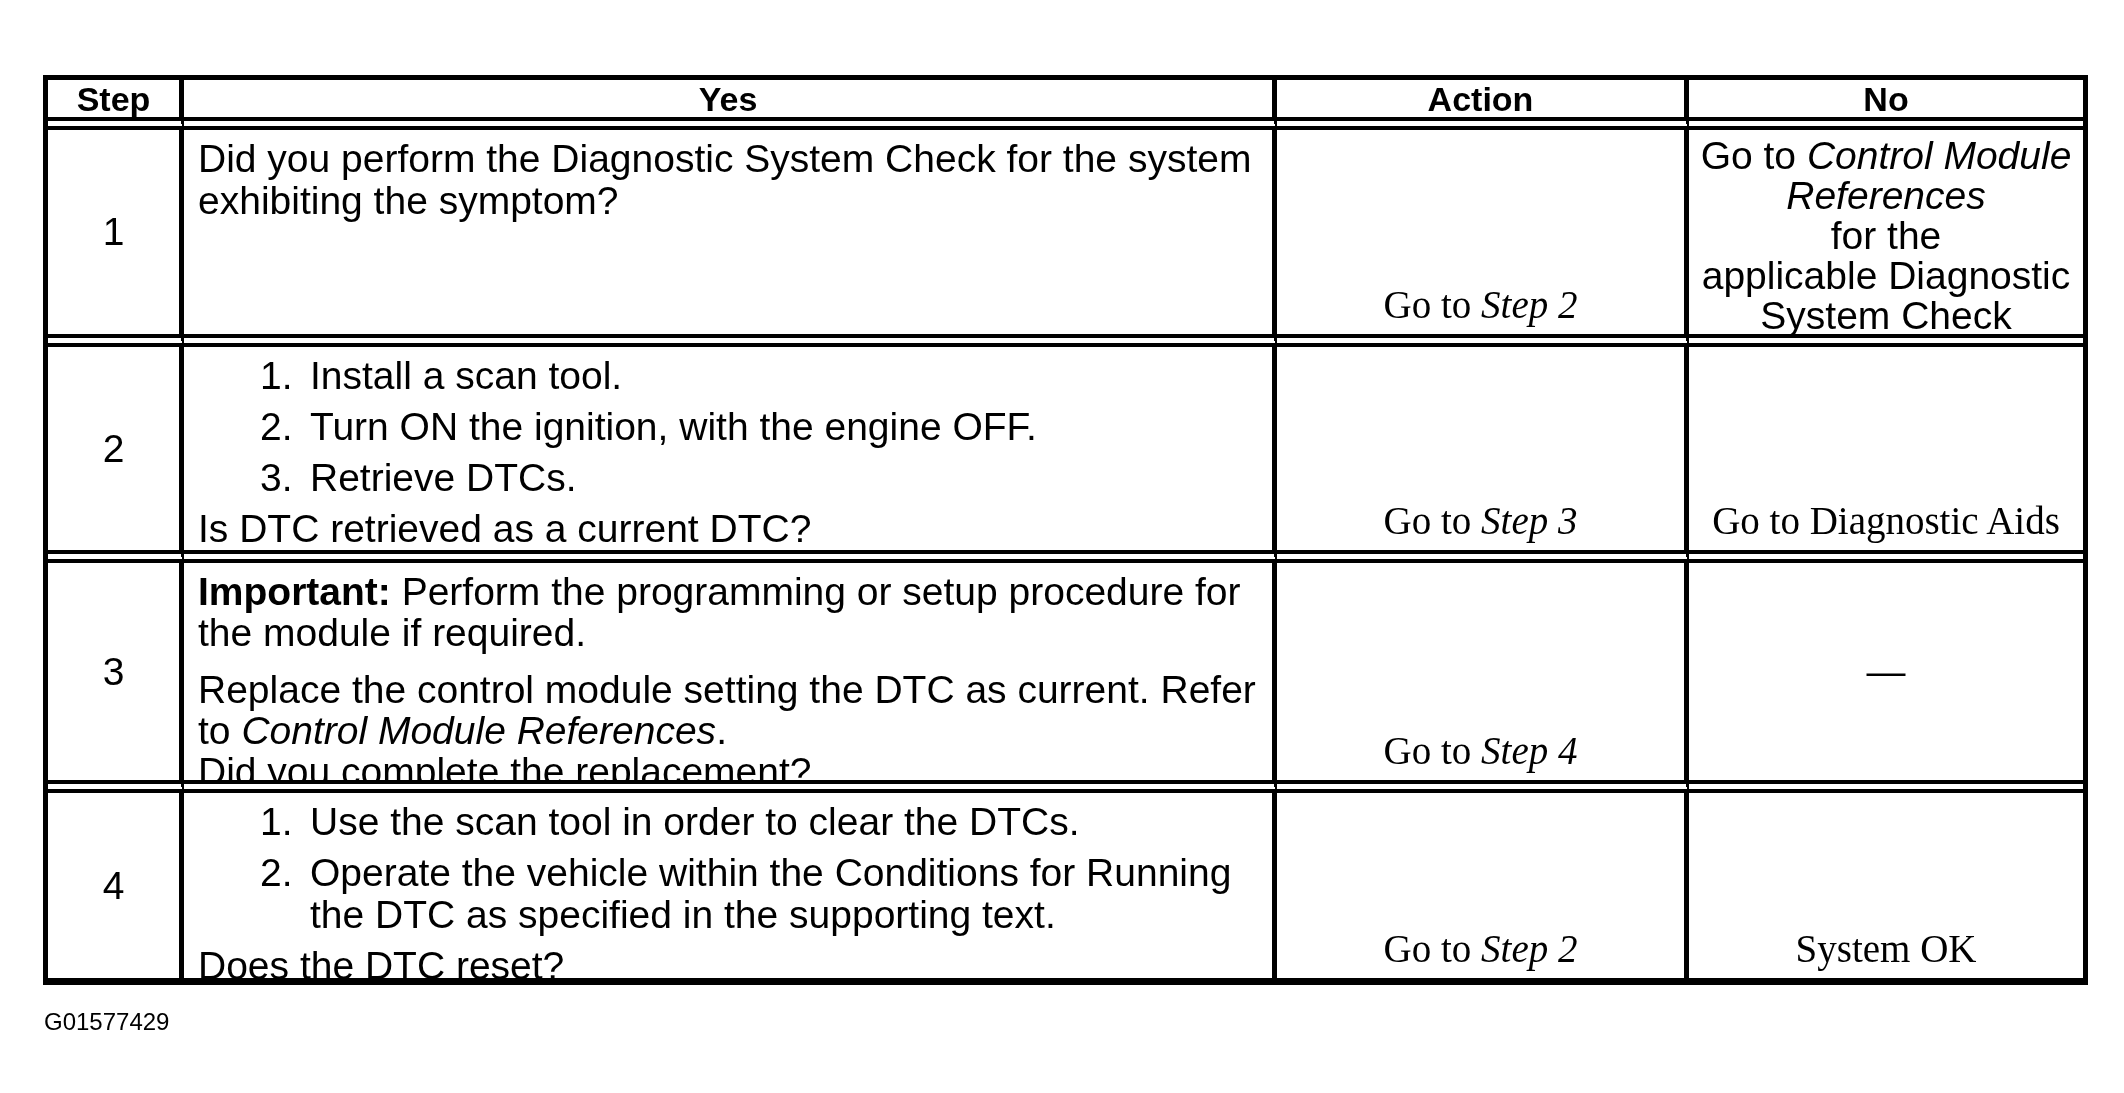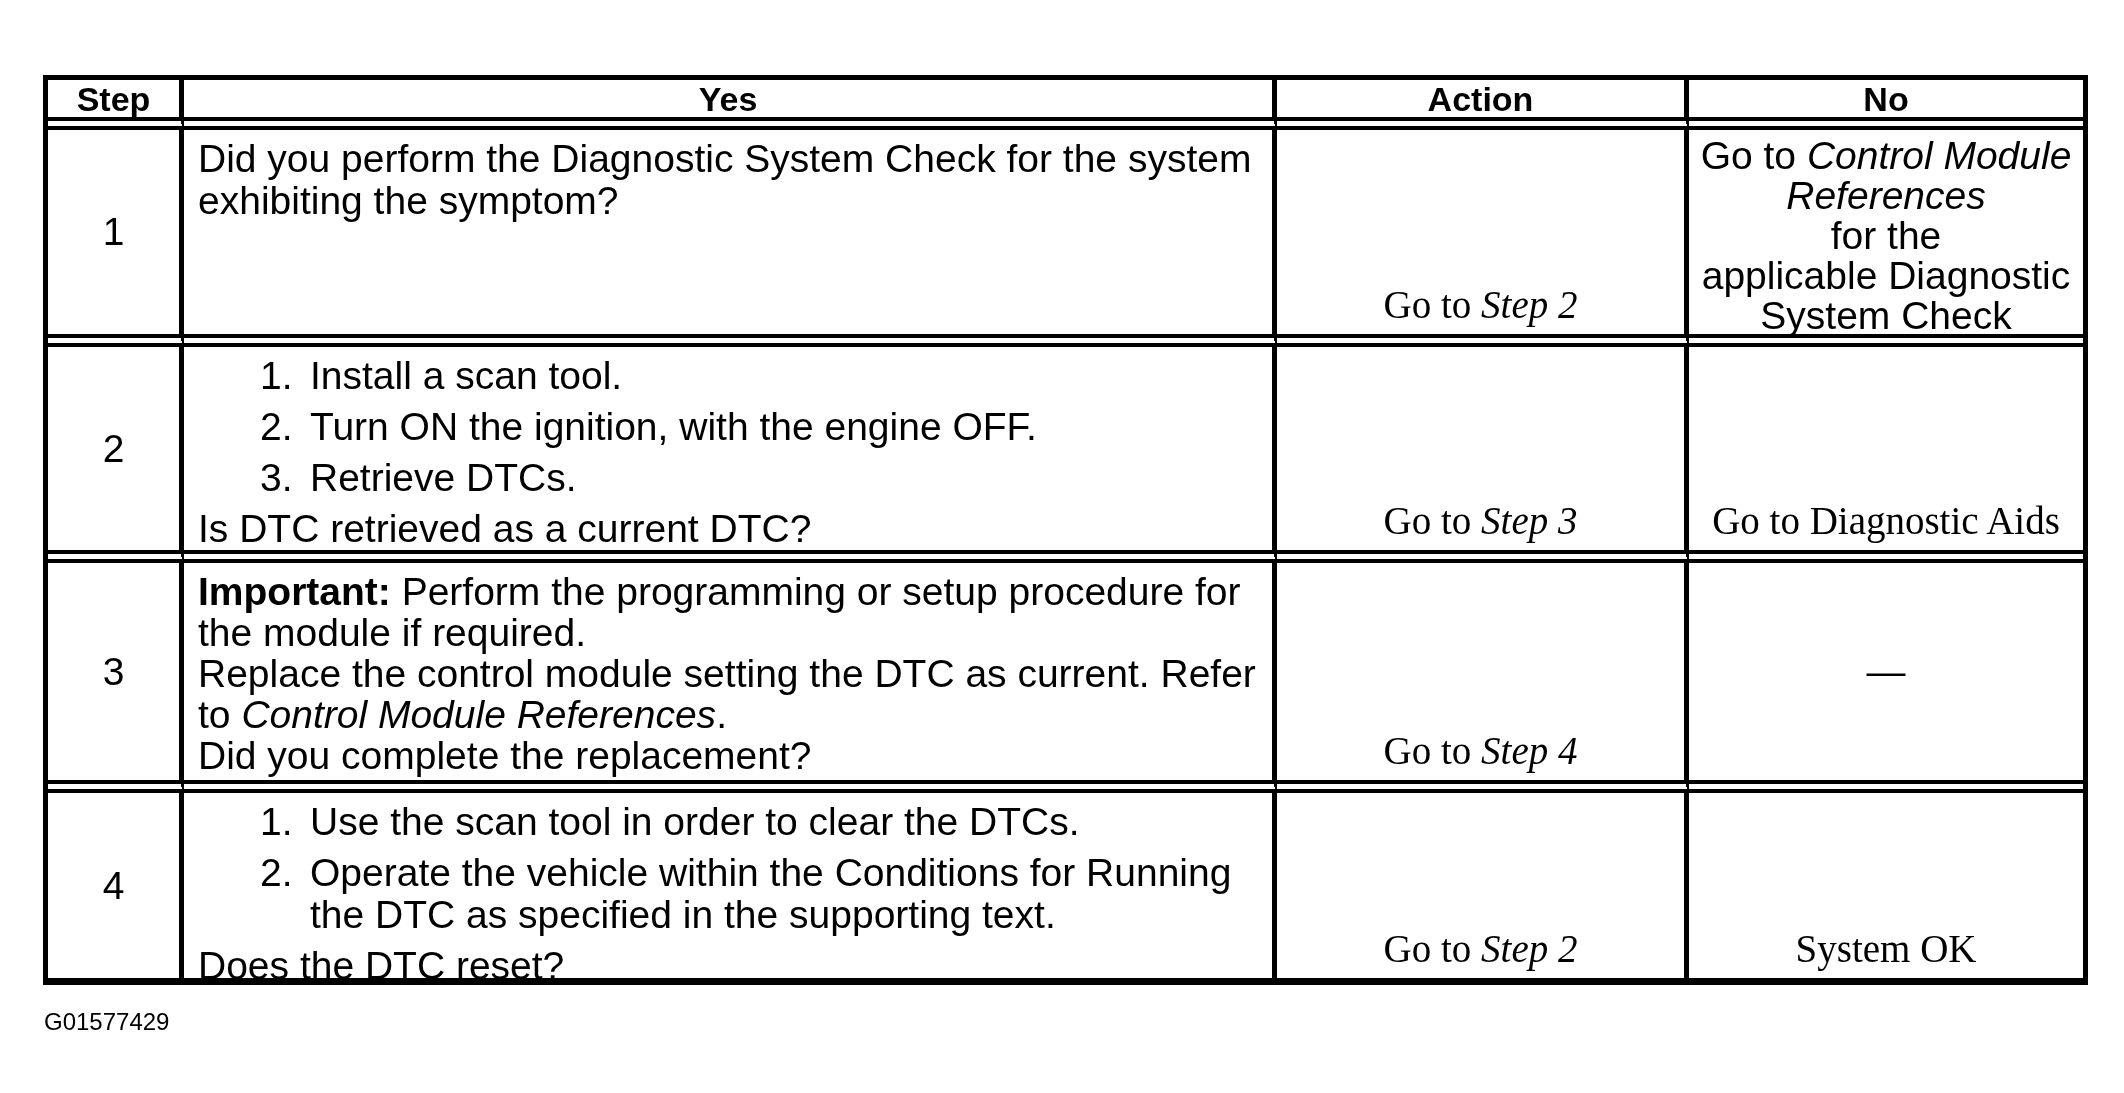--- a/index.html
+++ b/index.html
@@ -52,21 +52,21 @@
   }
   .stepcell {
     align-items: center;
     justify-content: center;
     text-align: center;
   }
   .actioncell {
     padding: 8px 10px 6px 14px;
   }
   .para { margin: 0; }
-  .p-gap { margin-top: 0; }
+  .p-gap { margin-top: 16px; }
   .r3 .para { line-height: 41px; }
   .li {
     display: flex;
     margin: 0 0 9px 62px;
   }
   .li .num {
     flex: none;
     width: 50px;
   }
   .li .litext { flex: 1; }

